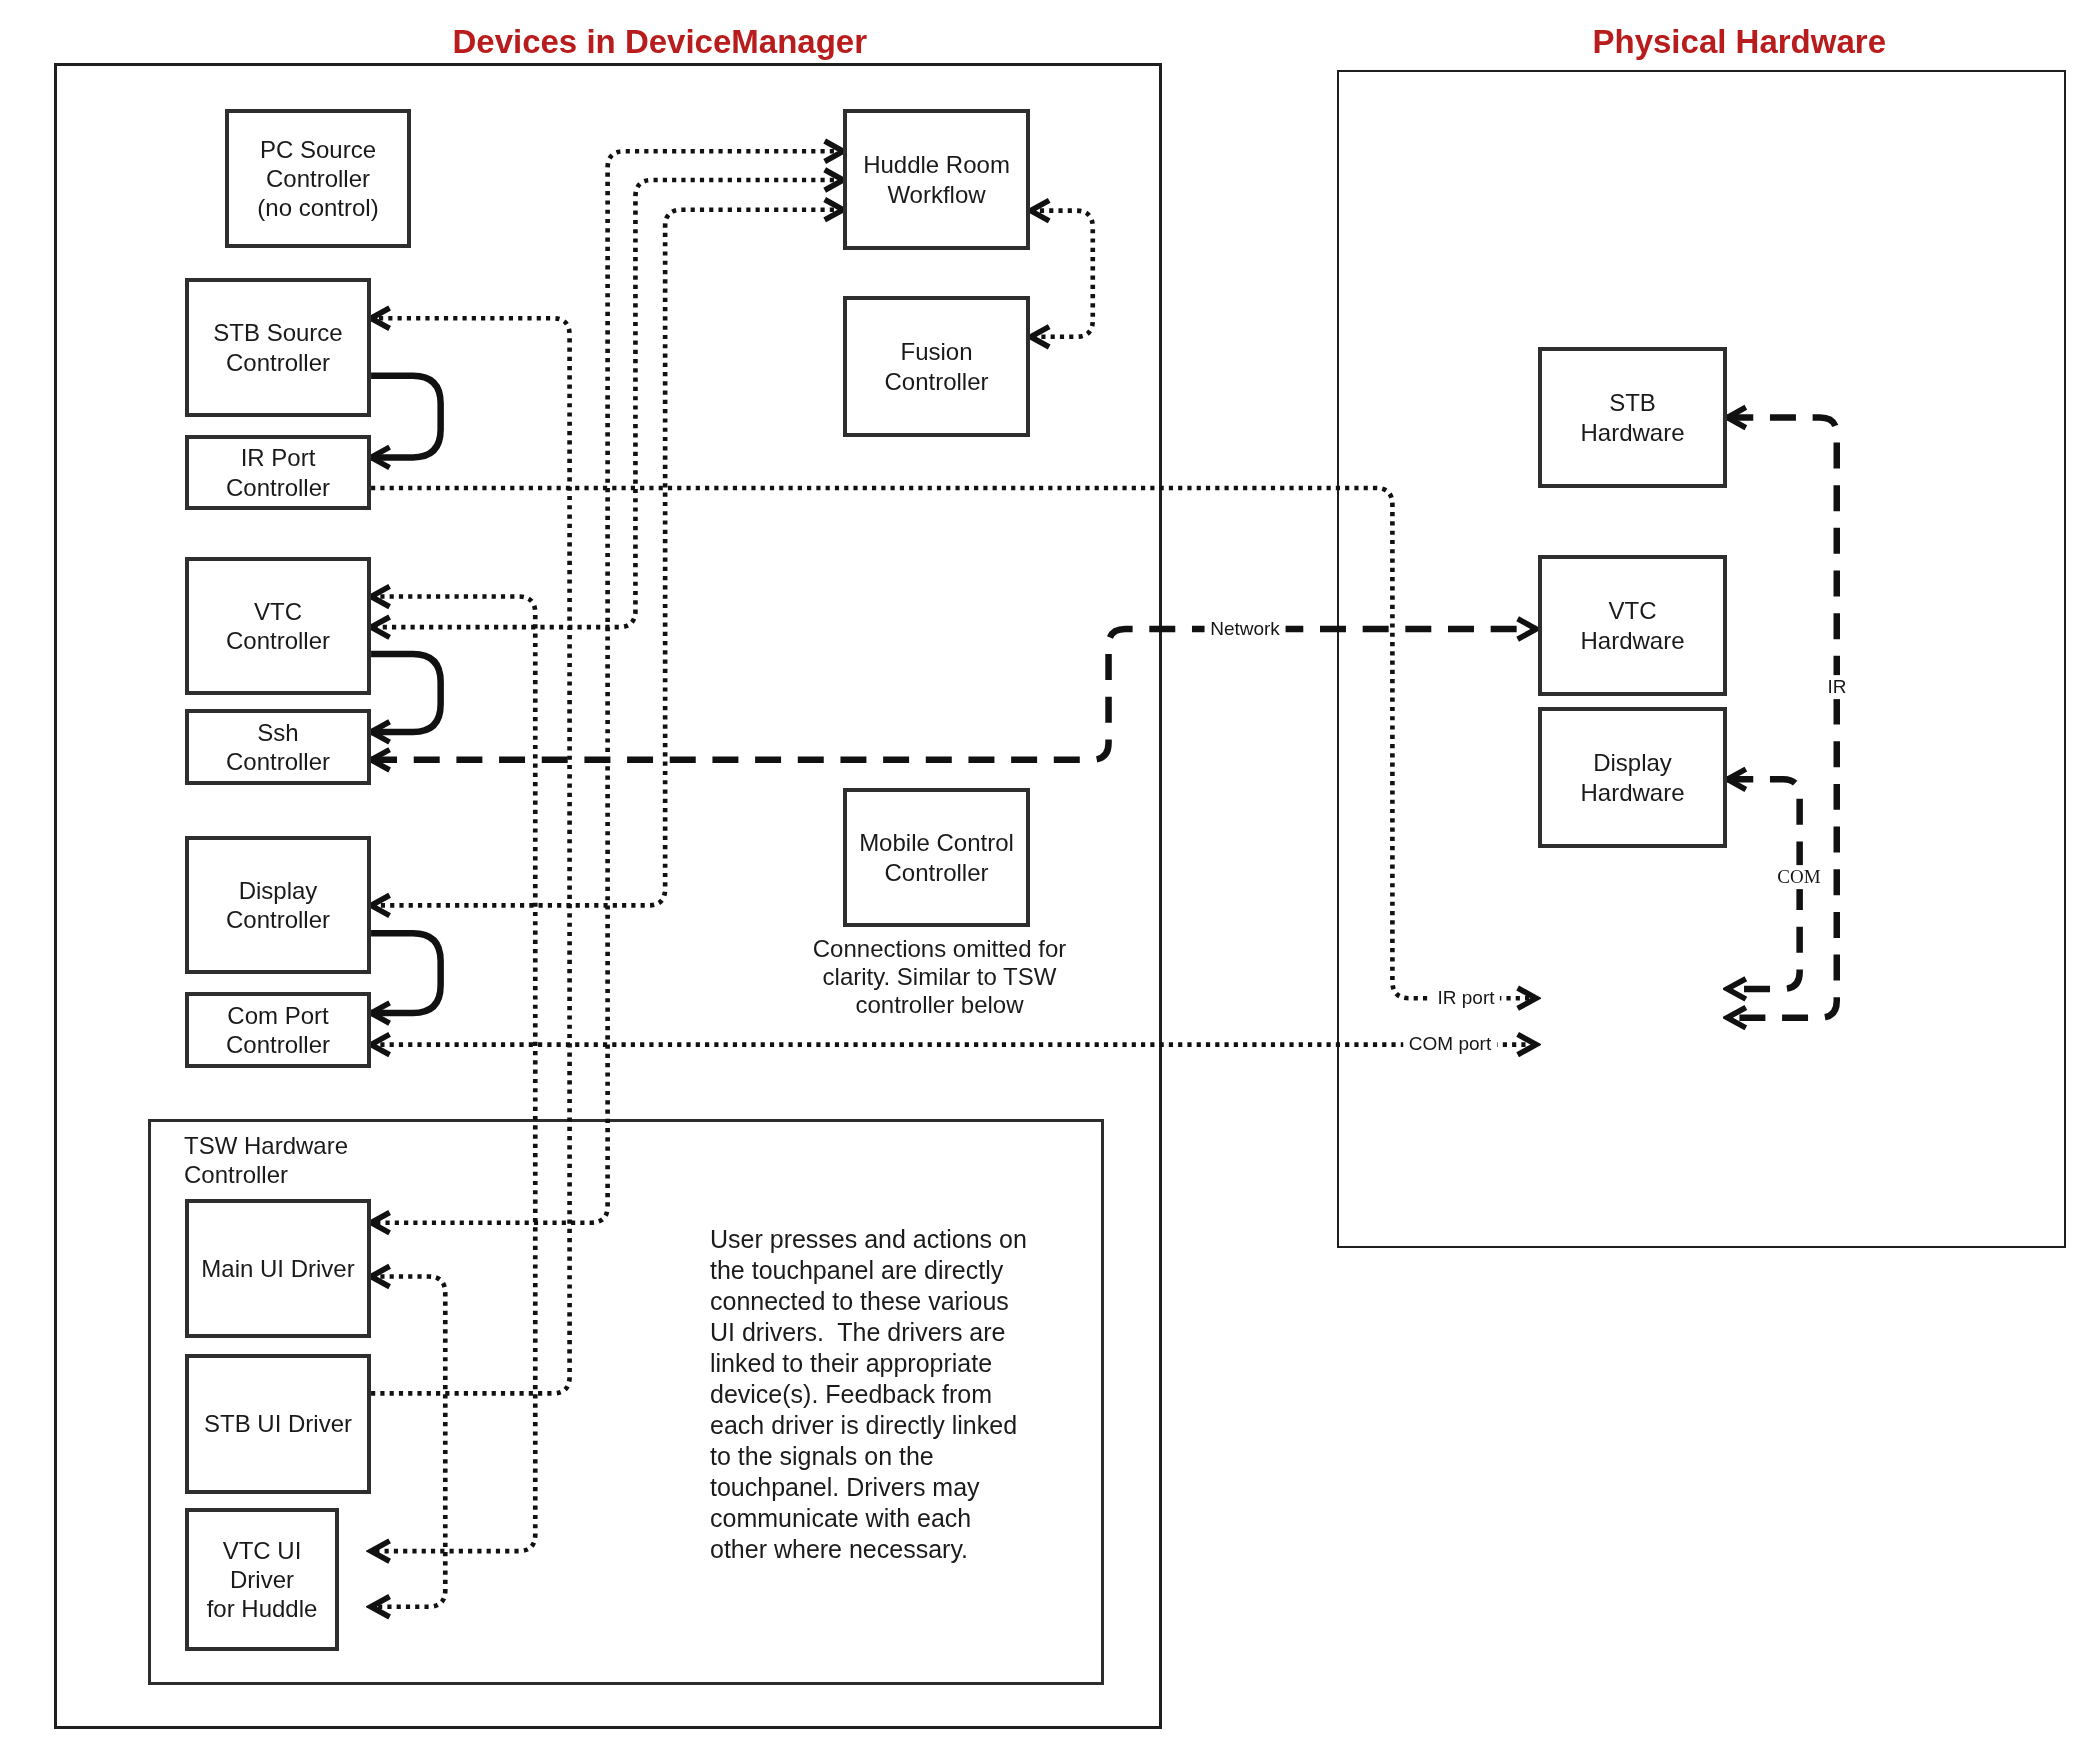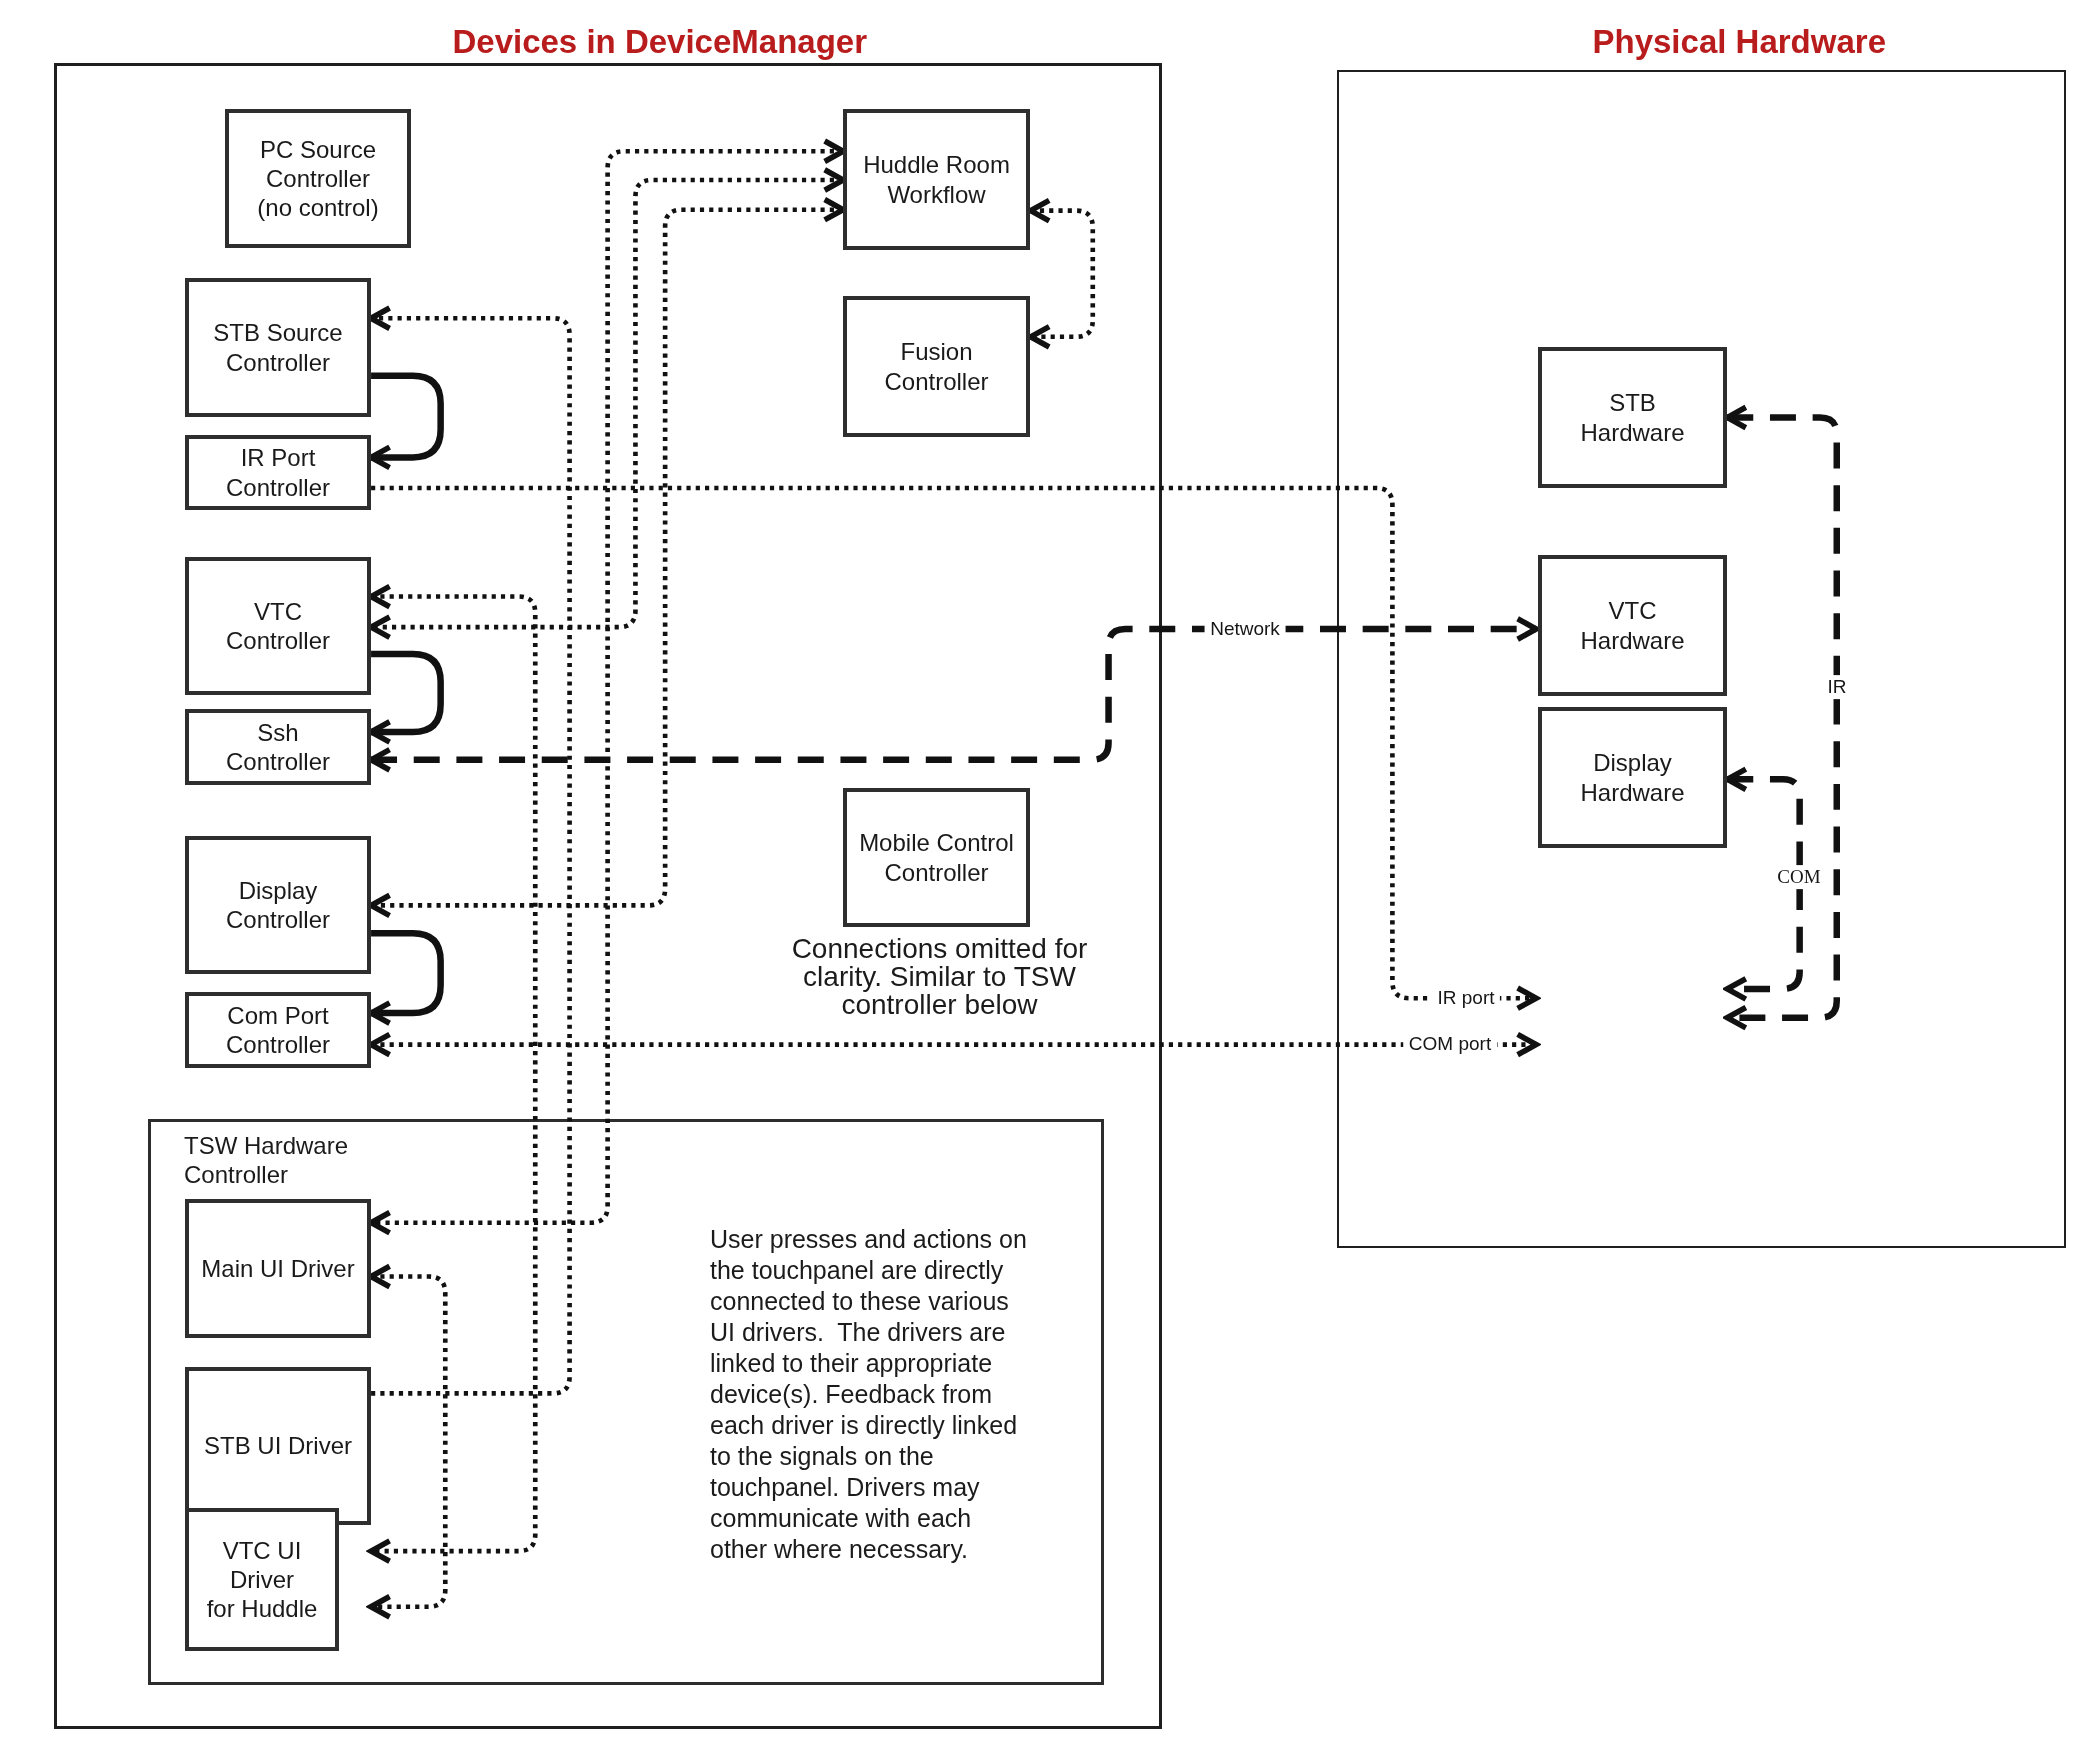--- a/index.html
+++ b/index.html
@@ -21,21 +21,21 @@
     display:flex;align-items:center;justify-content:center;
     text-align:center;font-size:24px;line-height:1.22;white-space:pre-line;
     color:#1a1a1a;box-sizing:border-box;
   }
   .freetext{position:absolute;z-index:3;white-space:pre-line;}
   .tsw-label{left:184px;top:1132px;font-size:24px;line-height:1.2;text-align:left;}
   .note{
     left:710px;top:1224px;width:366px;font-size:25px;line-height:31px;
     text-align:left;white-space:pre-wrap;
   }
-  .mobile-note{left:754px;top:935px;width:371px;font-size:28px;line-height:28px;text-align:center;}
+  .mobile-note{left:754px;top:935px;width:371px;font-size:24px;line-height:28px;text-align:center;}
   .wire-label{
     position:absolute;z-index:4;background:#fff;font-size:19px;color:#161616;
     transform:translate(-50%,-50%);padding:0.9px 5.6px;white-space:nowrap;
   }
 </style>
 </head>
 <body>
 
 <div class="stage">
 
@@ -99,21 +99,21 @@
   <div class="box" style="left:843px;top:109px;width:187px;height:141px;">Huddle Room
 Workflow</div>
   <div class="box" style="left:843px;top:296px;width:187px;height:141px;text-align:center;">Fusion
 Controller</div>
   <div class="box" style="left:843px;top:788px;width:187px;height:139px;">Mobile Control
 Controller</div>
 
   <div class="freetext tsw-label">TSW Hardware
 Controller</div>
   <div class="box" style="left:185px;top:1199px;width:186px;height:139px;">Main UI Driver</div>
-  <div class="box" style="left:185px;top:1354px;width:186px;height:158px;margin-top:13px;">STB UI Driver</div>
+  <div class="box" style="left:185px;top:1354px;width:186px;height:140px;">STB UI Driver</div>
   <div class="box" style="left:185px;top:1508px;width:154px;height:143px;">VTC UI Driver
 for Huddle</div>
 
   <div class="freetext mobile-note">Connections omitted for
 clarity. Similar to TSW
 controller below</div>
   <div class="freetext note">User presses and actions on
 the touchpanel are directly
 connected to these various
 UI drivers.  The drivers are

